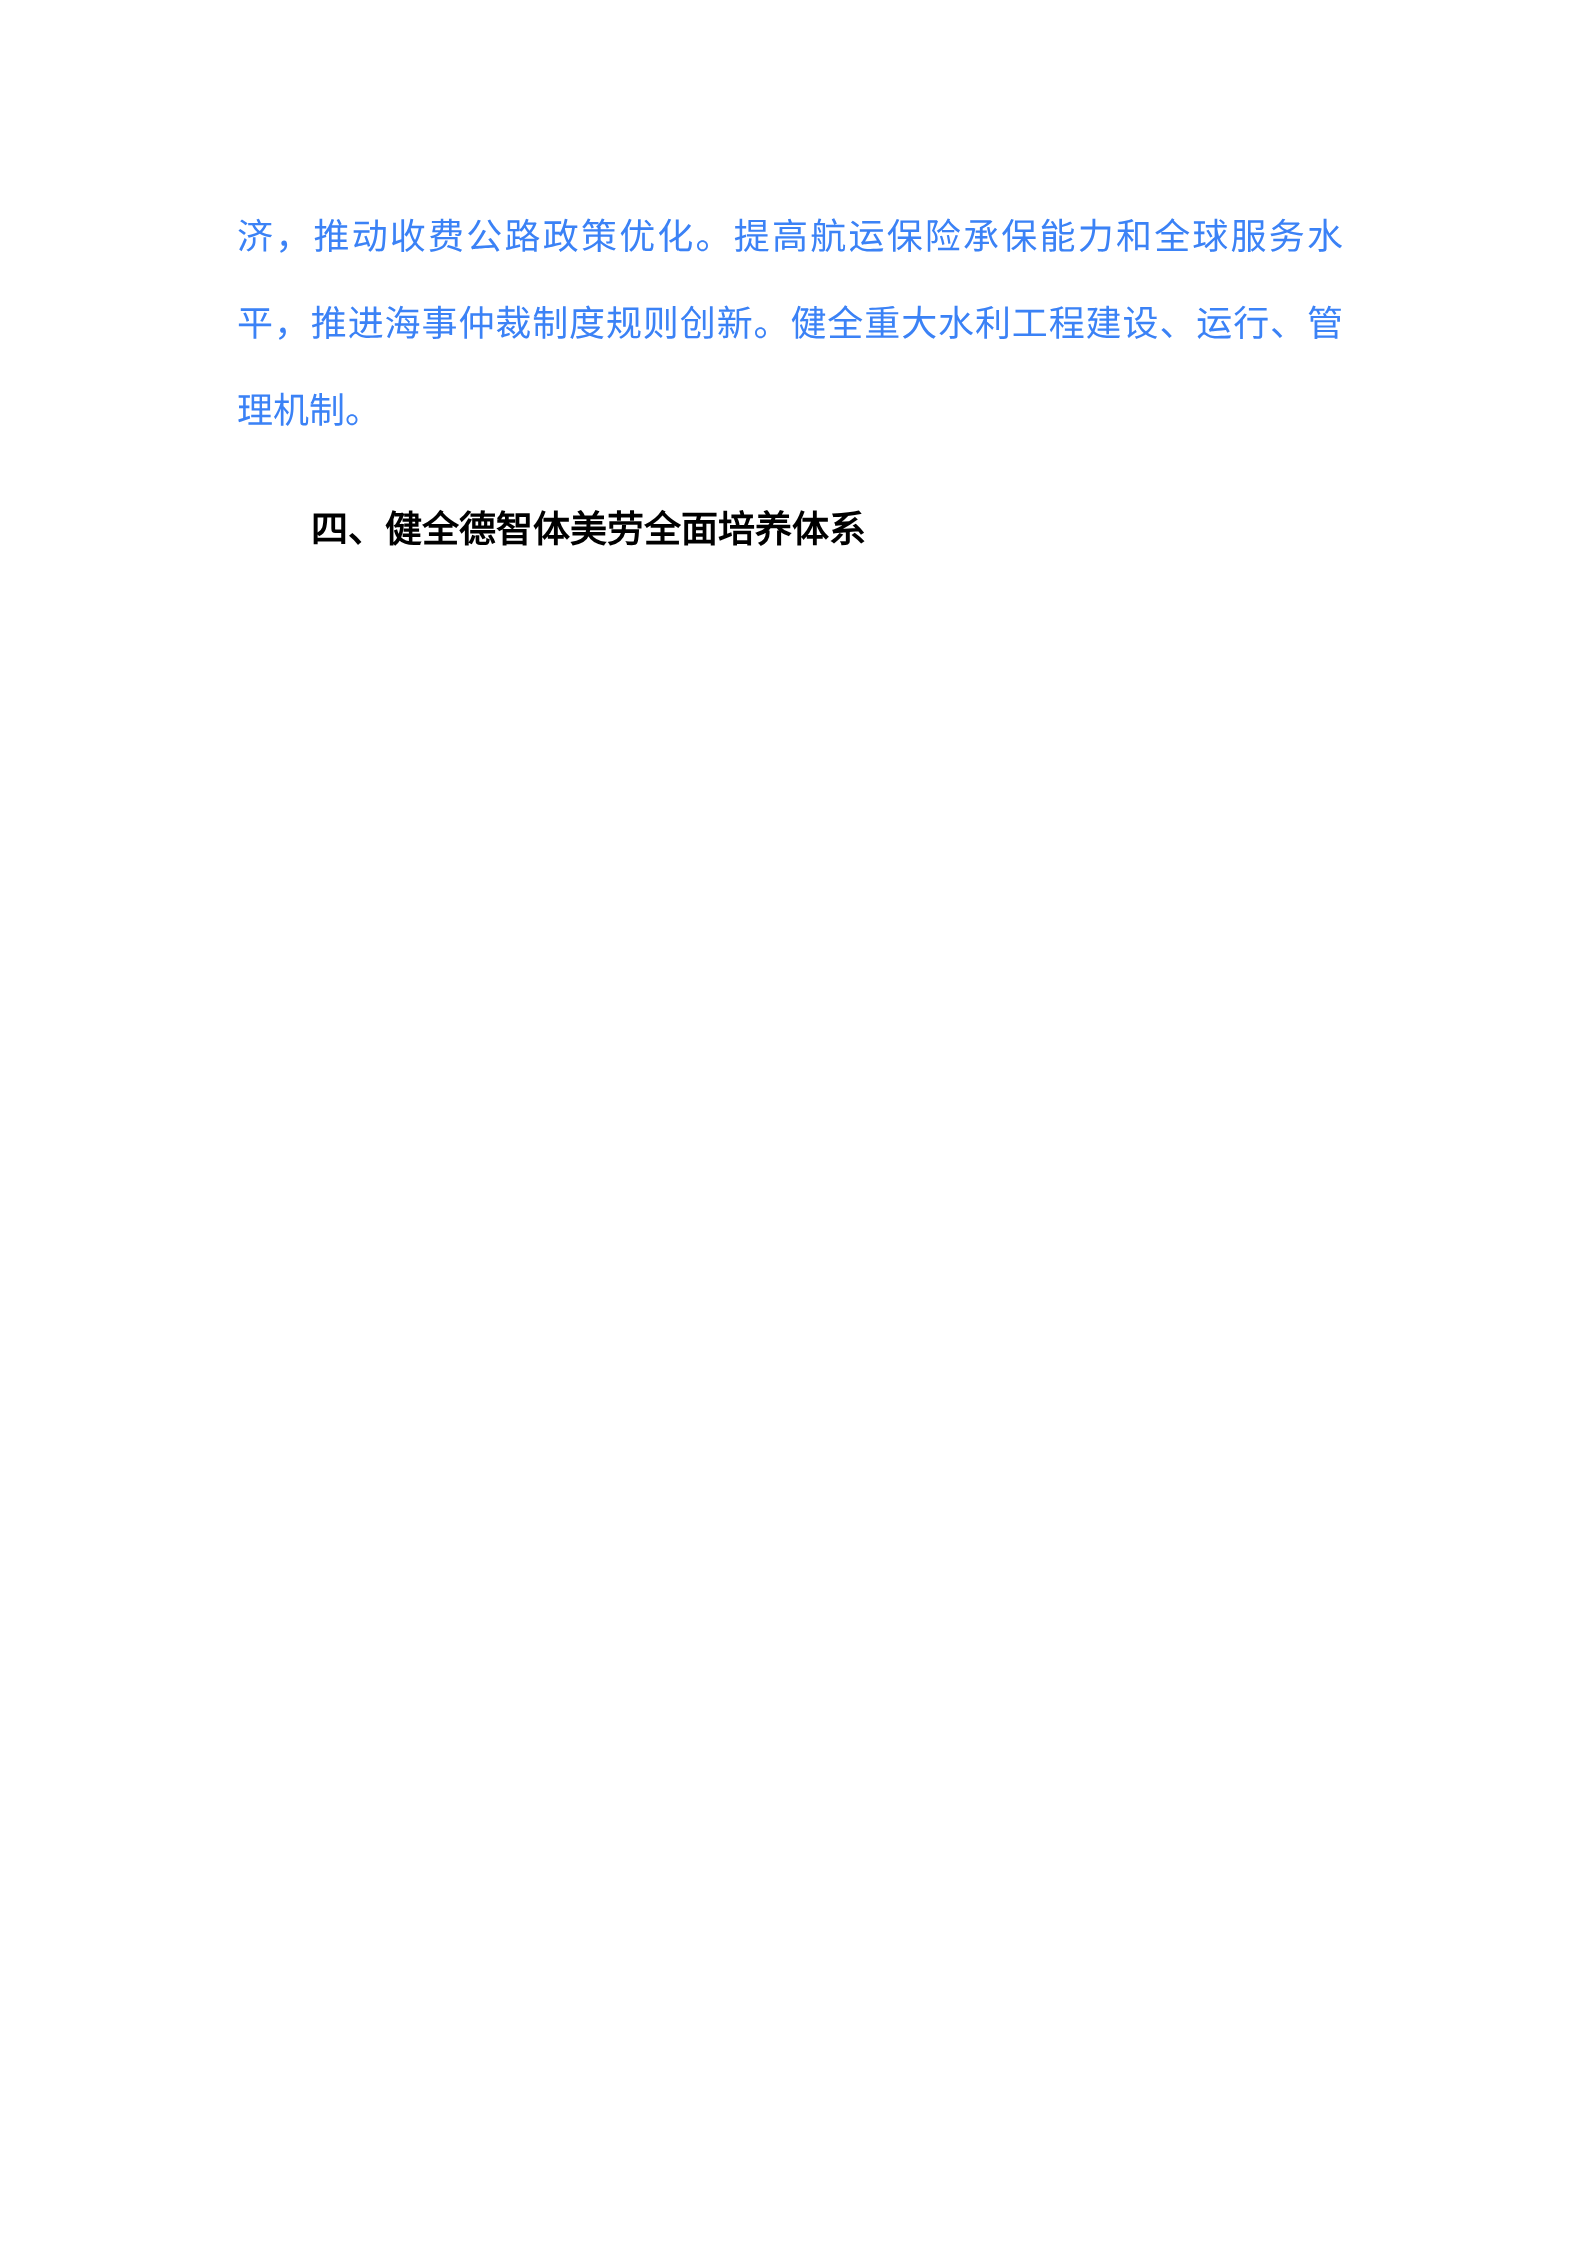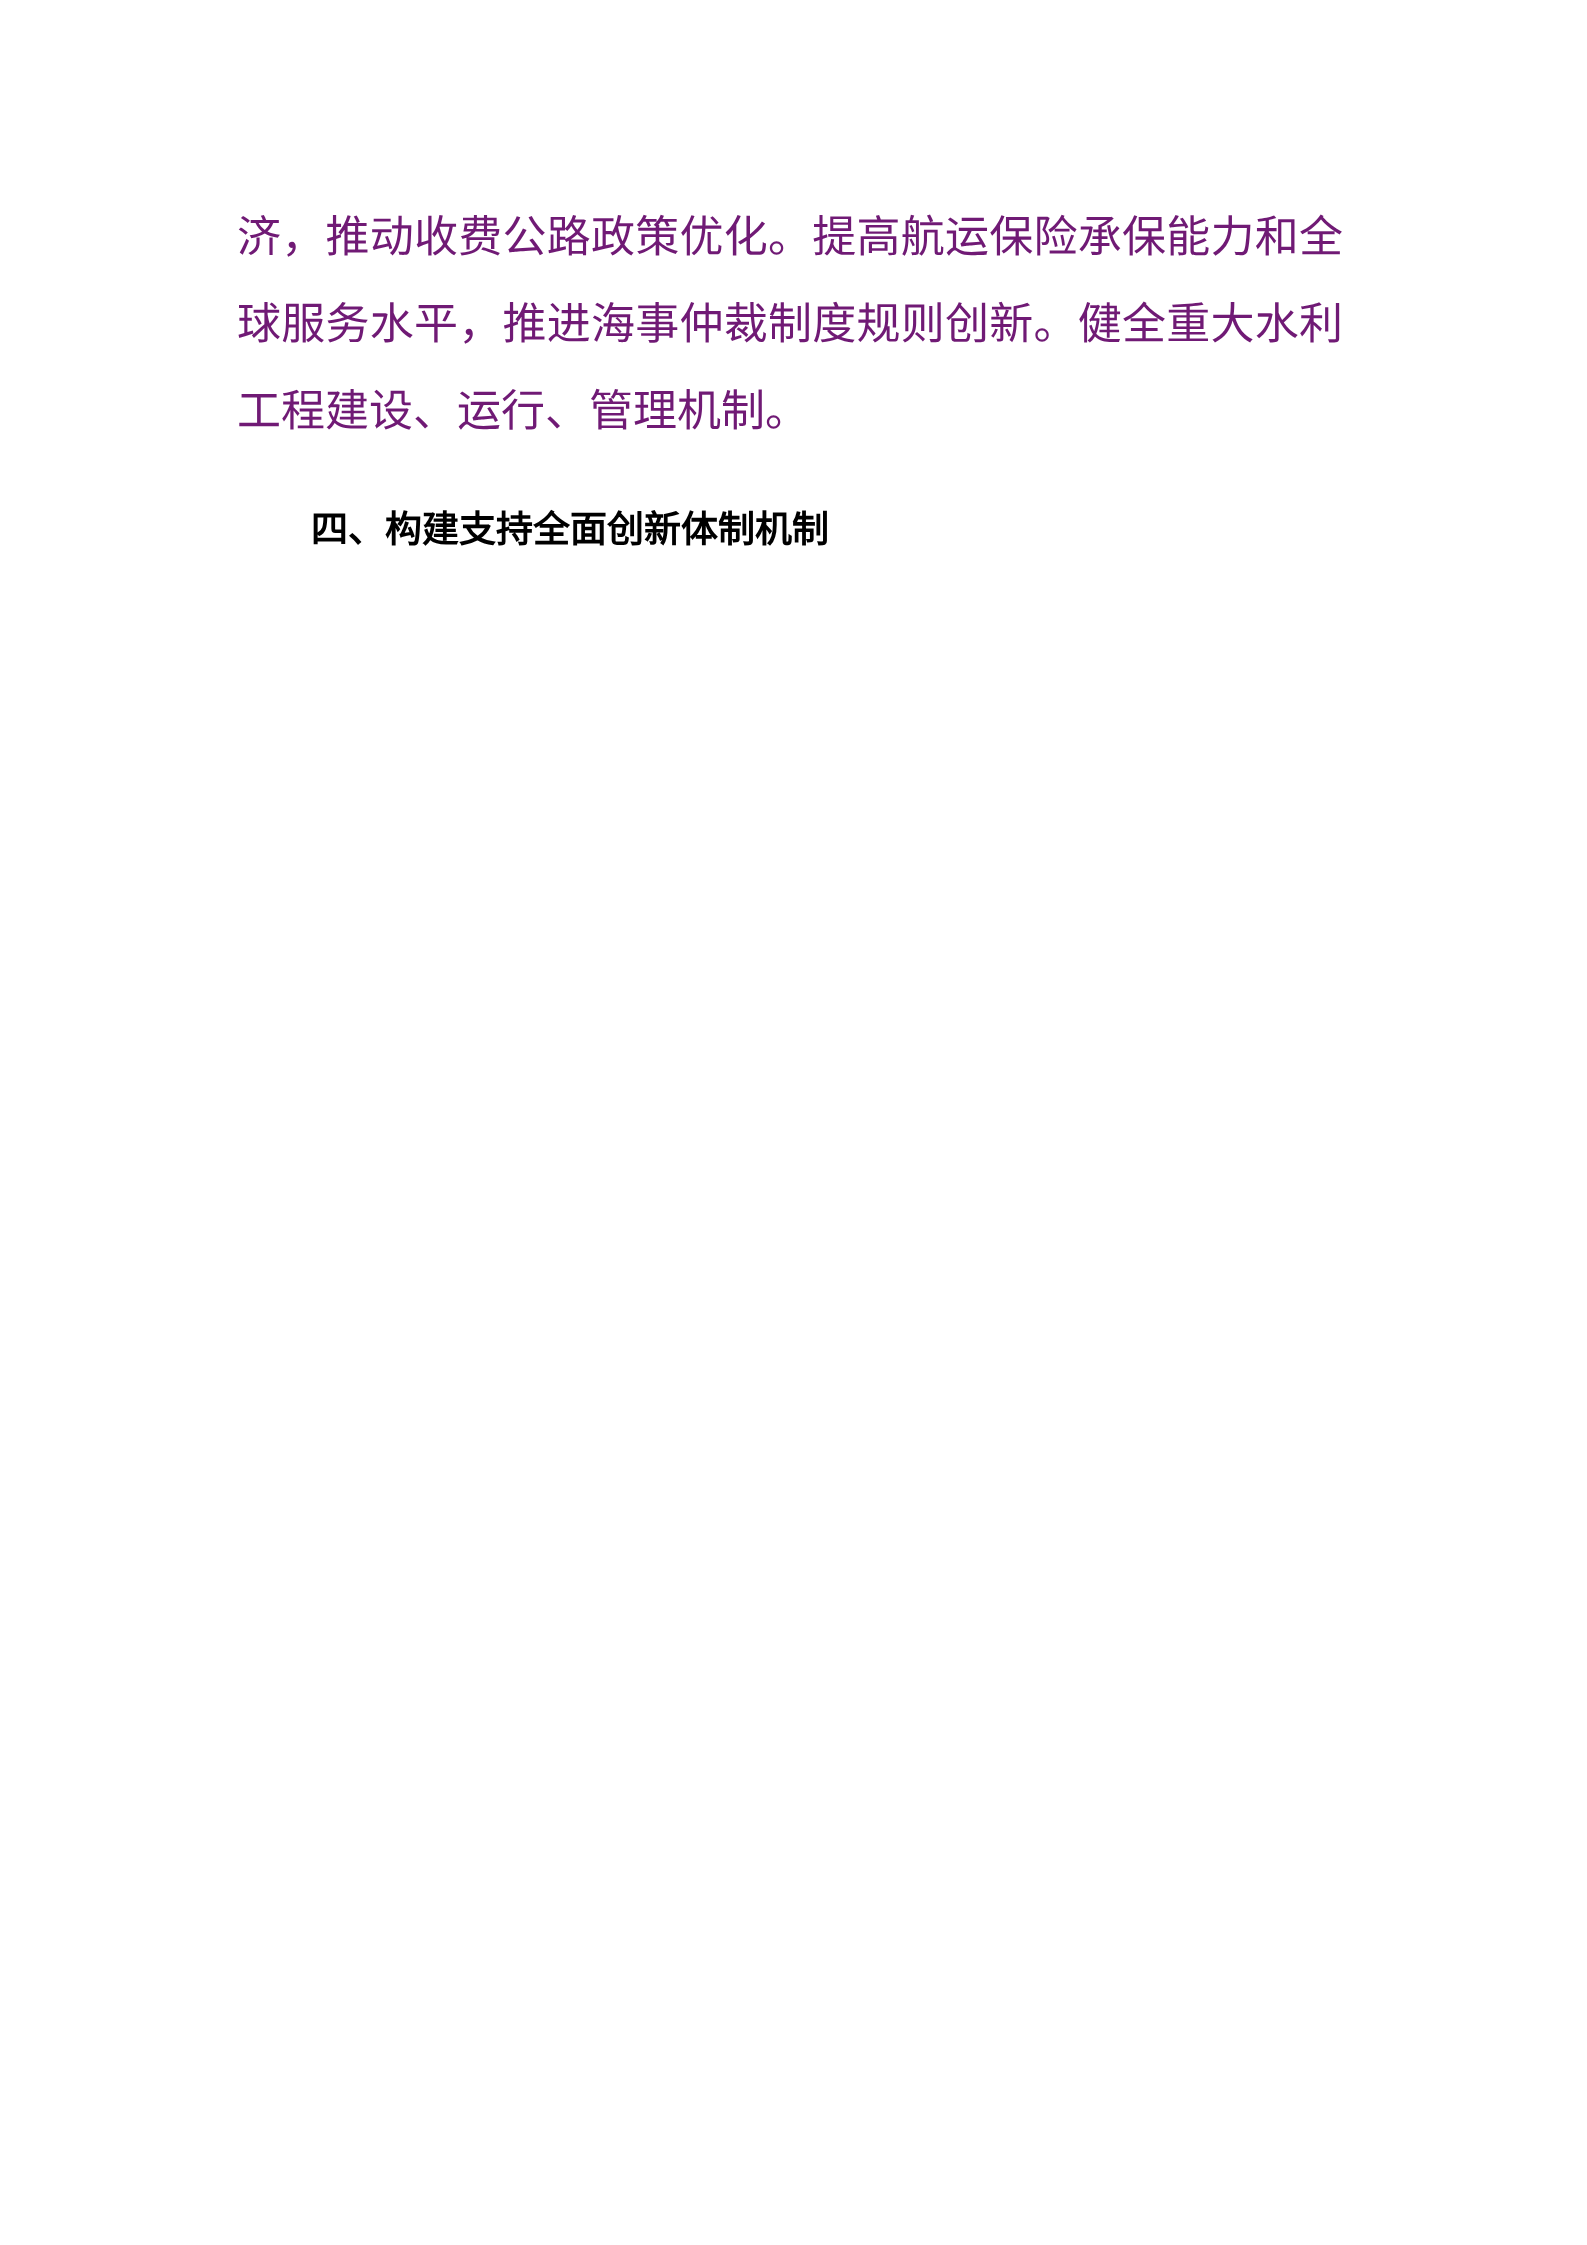--- a/index.html
+++ b/index.html
@@ -16,25 +16,25 @@
   }
   .page {
     box-sizing: border-box;
     width: 1587px;
     height: 2245px;
     padding: 193px 244px 0 237px;
     background: #ffffff;
   }
   .para {
     margin: 0 0 32px 0;
-    font-size: 44px;
+    font-size: 36px;
     line-height: 87px;
     text-align: justify;
     text-align-last: left;
-    color: #701a75;
+    color: #3b82f6;
     word-break: break-all;
   }
   .para.indent {
     text-indent: 72px;
   }
   .heading {
     margin: 0 0 21px 0;
     font-size: 37px;
     line-height: 87px;
     font-weight: 700;
@@ -43,17 +43,17 @@
   }
 </style>
 </head>
 <body>
 
 <main class="page">
 
   <p class="para">济，推动收费公路政策优化。提高航运保险承保能力和全球服务水平，推进海事仲裁制度规则创新。健全重大水利工程建设、运行、管理机制。</p>
 
 
-  <h2 class="heading">四、构建支持全面创新体制机制</h2>
+  <h2 class="heading">四、健全德智体美劳全面培养体系</h2>
 
 
 
 </main>
 
 </body></html>

